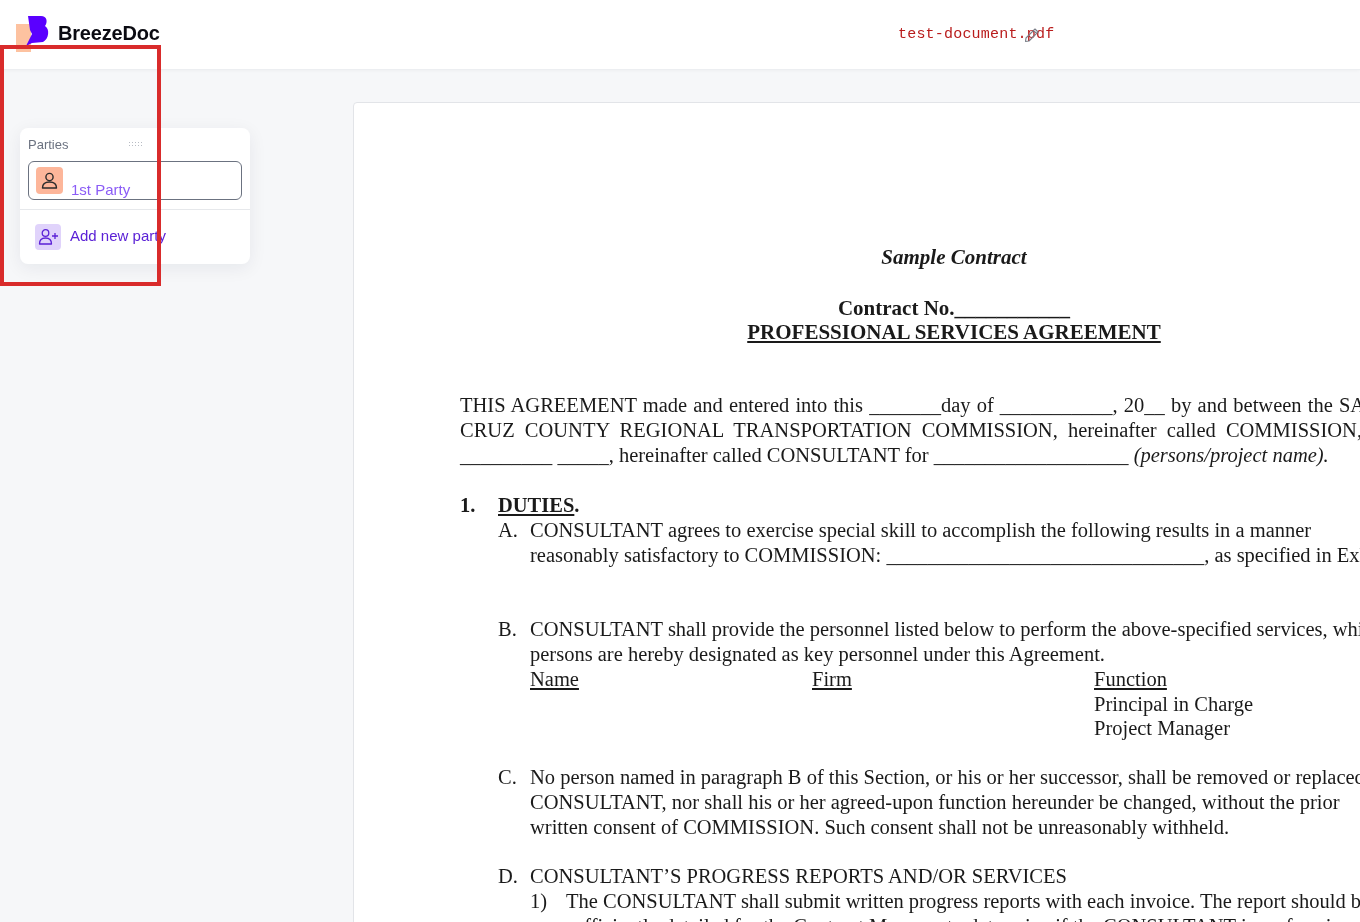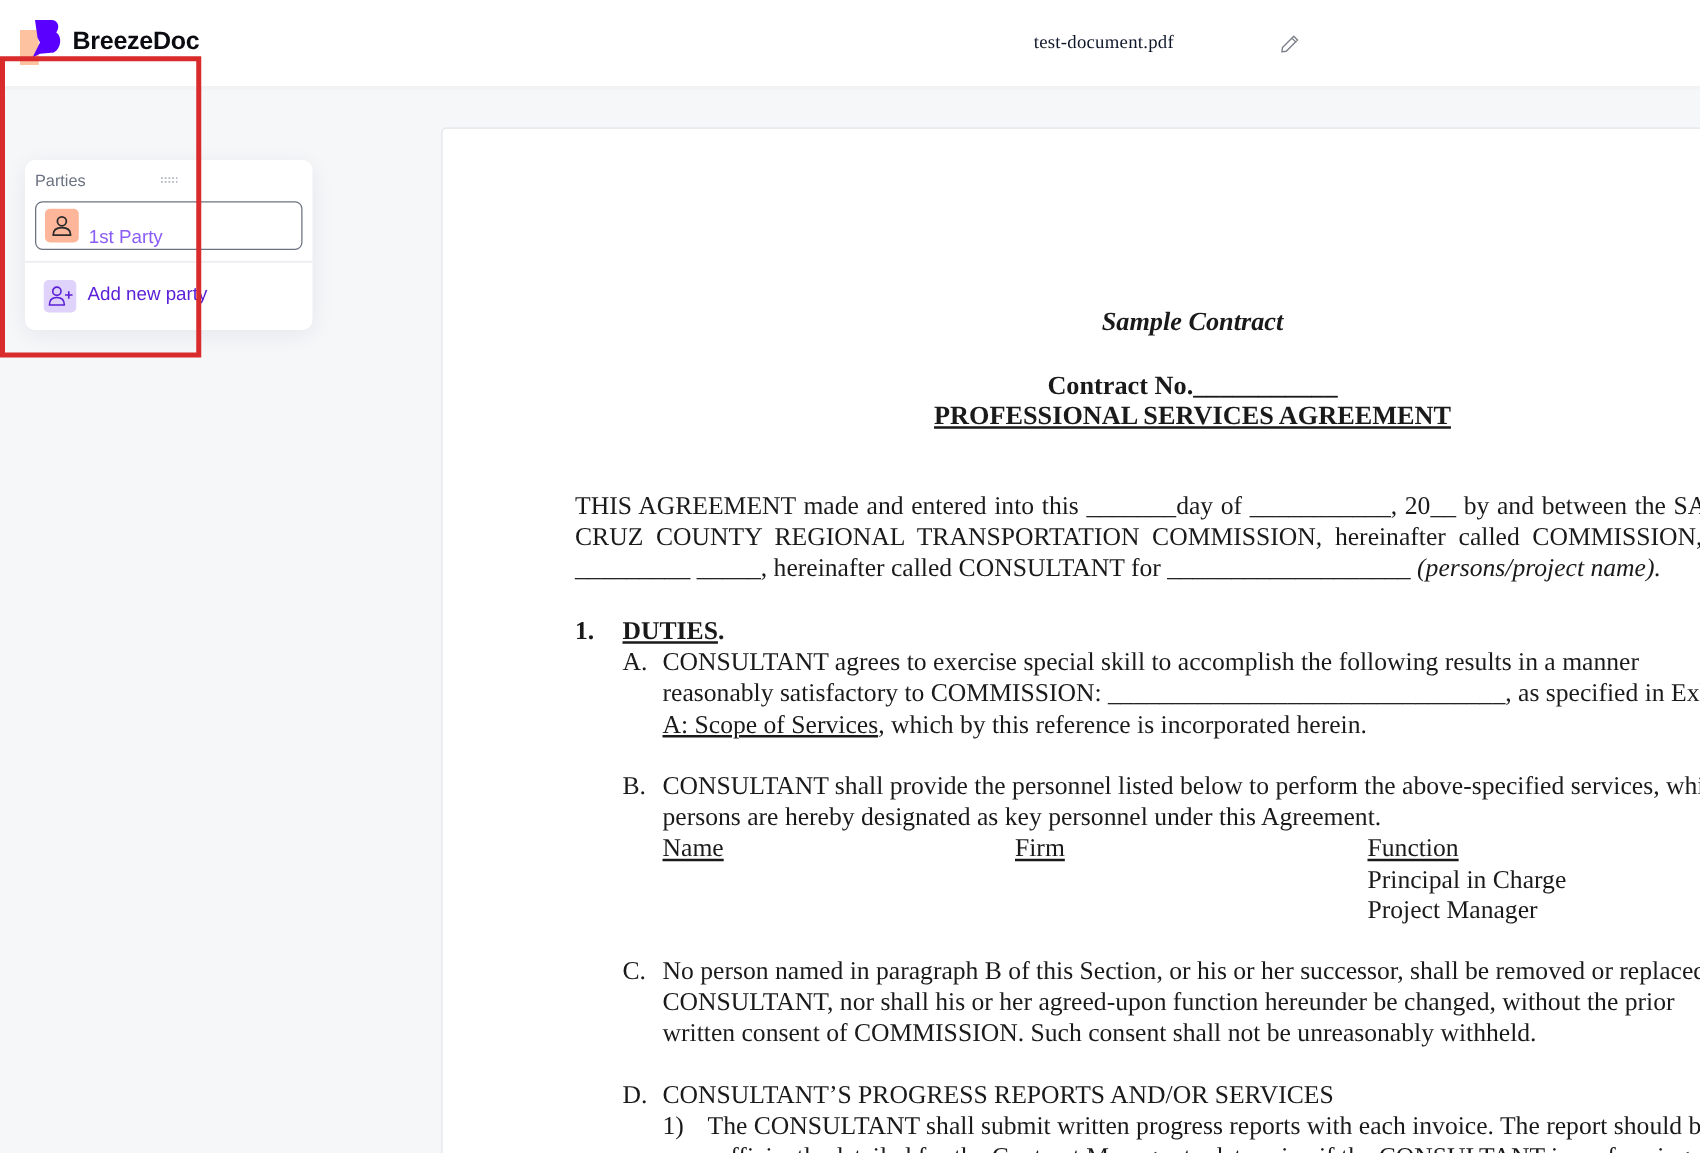--- a/index.html
+++ b/index.html
@@ -2,21 +2,21 @@
 <html><head>
 <meta charset="utf-8">
 <style>
   * { box-sizing: border-box; margin: 0; padding: 0; }
   html, body { width: 1360px; height: 922px; overflow: hidden; background: #f6f7f9; font-family: "Liberation Sans", sans-serif; }
   .topbar { position: absolute; left: 0; top: 0; width: 1360px; height: 70px; background: #ffffff; border-bottom: 1px solid #eceef1; box-shadow: 0 1px 3px rgba(0,0,0,0.03); }
   .logo { position: absolute; left: 16px; top: 16px; width: 34px; height: 36px; }
   .logo .back { position: absolute; left: 0; top: 8px; width: 15px; height: 28px; background: #fdc2a0; }
   .logo .front { position: absolute; left: 8px; top: 0; width: 26px; height: 30px; }
   .brand { position: absolute; left: 58px; top: 22px; font-size: 20px; font-weight: bold; color: #0b0b12; letter-spacing: -0.2px; }
-  .doc-title { position: absolute; left: 827px; top: 26px; font-size: 15px; color: #0f172a; font-family: Liberation Serif, serif; letter-spacing: 0.2px; }
+  .doc-title { position: absolute; left: 898px; top: 26px; font-size: 15px; color: #b91c1c; font-family: Liberation Mono, monospace; letter-spacing: 0.2px; }
   .edit-icon { position: absolute; left: 1024px; top: 27px; width: 16px; height: 16px; }
 
   .parties-panel { position: absolute; left: 20px; top: 128px; width: 230px; height: 136px; background: #fff; border-radius: 8px; box-shadow: 0 4px 18px rgba(20,30,60,0.07); }
   .parties-label { position: absolute; left: 8px; top: 9px; font-size: 13px; color: #6b7280; }
   .drag-handle { position: absolute; left: 108px; top: 13px; width: 14px; height: 6px; background-image: radial-gradient(circle, #b8bcc4 0.8px, transparent 1px); background-size: 3px 3px; }
   .party-item { position: absolute; left: 8px; top: 33px; width: 214px; height: 39px; border: 1px solid #6b7280; border-radius: 6px; background: #fff; }
   .party-avatar { position: absolute; left: 7px; top: 5px; width: 27px; height: 27px; background: #fdb69a; border-radius: 4px; }
   .party-avatar svg { position: absolute; left: 4px; top: 4px; }
   .party-name { position: absolute; left: 42px; top: 19px; font-size: 15px; color: #8b5cf6; }
   .divider { position: absolute; left: 0; top: 81px; width: 230px; height: 1px; background: #e6e8eb; }
@@ -86,21 +86,20 @@
   <div class="doc-line" style="left:106px; top:291px; word-spacing:1px;">THIS AGREEMENT made and entered into this _______day of ___________, 20__ by and between the SANTA</div>
   <div class="doc-line" style="left:106px; top:316px; word-spacing:5px;">CRUZ COUNTY REGIONAL TRANSPORTATION COMMISSION, hereinafter called COMMISSION, and</div>
   <div class="doc-line" style="left:106px; top:341px;"><span>_________ _____, hereinafter called CONSULTANT for ___________________ </span><span class="i">(persons/project name).</span></div>
 
   <div class="doc-line b" style="left:106px; top:391px;">1.</div>
   <div class="doc-line b" style="left:144px; top:391px;"><span class="u">DUTIES</span><span>.</span></div>
 
   <div class="doc-line" style="left:144px; top:416px;">A.</div>
   <div class="doc-line" style="left:176px; top:416px;">CONSULTANT agrees to exercise special skill to accomplish the following results in a manner</div>
   <div class="doc-line" style="left:176px; top:441px;">reasonably satisfactory to COMMISSION: _______________________________, as specified in Exhibit</div>
-  <div class="doc-line" style="left:176px; top:466px;"><span class="u">A: Scope of Services</span><span>, which by this reference is incorporated herein.</span></div>
 
   <div class="doc-line" style="left:144px; top:515px;">B.</div>
   <div class="doc-line" style="left:176px; top:515px;">CONSULTANT shall provide the personnel listed below to perform the above-specified services, which</div>
   <div class="doc-line" style="left:176px; top:540px;">persons are hereby designated as key personnel under this Agreement.</div>
   <div class="doc-line u" style="left:176px; top:565px;">Name</div>
   <div class="doc-line u" style="left:458px; top:565px;text-decoration:underline;">Firm</div>
   <div class="doc-line u" style="left:740px; top:565px;">Function</div>
   <div class="doc-line" style="left:740px; top:590px;">Principal in Charge</div>
   <div class="doc-line" style="left:740px; top:614px;">Project Manager</div>
 

